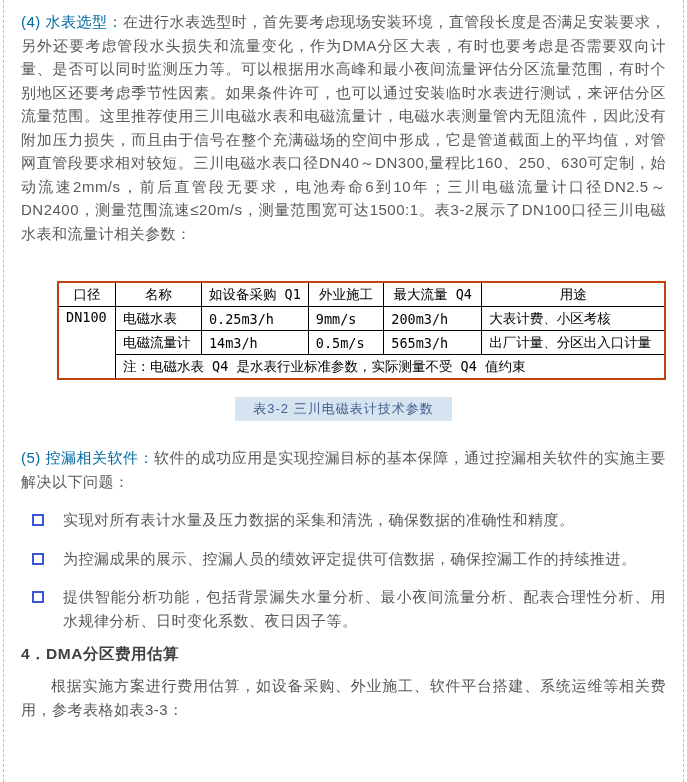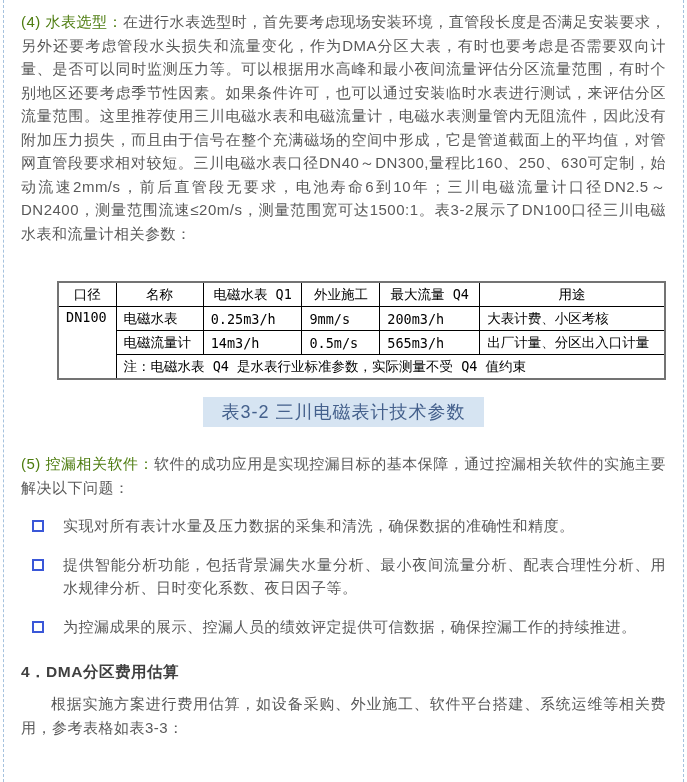--- a/index.html
+++ b/index.html
@@ -18,25 +18,25 @@
     padding:10px 17px 0 17px;
   }
   .para{
     margin:0;
     font-size:15px;
     line-height:23.5px;
     letter-spacing:0.5px;
     color:#595959;
     text-align:justify;
   }
-  .blue-label{color:#4d7c0f;}
+  .blue-label{color:#0369a1;}
   .tbl-wrap{margin:36px 0 0 36px;}
   table.meter{
     border-collapse:collapse;
-    border:2px solid #737373;
+    border:2px solid #c2410c;
     font-family:"DejaVu Sans Mono","Liberation Mono",monospace;
     font-size:13.5px;
     color:#000;
   }
   table.meter th, table.meter td{
     border:1px solid #000;
     padding:2px 7px;
     height:19px;
     white-space:nowrap;
     font-weight:normal;
@@ -47,21 +47,21 @@
   td.c-q1{width:88px;}
   td.c-v{width:70px;margin-left:36px;}
   td.c-q4{width:90px;margin-top:28px;}
   td.c-use{width:176px;}
   td.note-cell{text-align:left;}
   .caption-row{text-align:center;margin-top:17px;}
   .caption{
     display:inline-block;
     background:#d6e4f2;
     color:#44608c;
-    font-size:18px;
+    font-size:13px;
     letter-spacing:1px;
     padding:3px 18px;
   }
   .sec5{margin-top:25px;}
   ul.feat{
     list-style:none;
     margin:10px 0 0 0;
     padding:0 0 0 11px;
   }
   ul.feat li{
@@ -76,21 +76,21 @@
     margin:6px 19px 0 0;
   }
   .li-text{
     font-size:15px;
     line-height:23.5px;
     letter-spacing:0.5px;
     color:#595959;
     text-align:justify;
   }
   h3.cost{
-    margin:24px 0 0 0;
+    margin:12px 0 0 0;
     font-size:15.5px;
     letter-spacing:0.5px;
     color:#404040;
     font-weight:bold;
   }
   .para-indent{
     margin-top:9px;
     text-indent:2em;
   }
 </style>
@@ -100,21 +100,21 @@
 <div class="page">
 
   <p class="para"><span class="blue-label">(4) 水表选型：</span><span>在进行水表选型时，首先要考虑现场安装环境，直管段长度是否满足安装要求，另外还要考虑管段水头损失和流量变化，作为DMA分区大表，有时也要考虑是否需要双向计量、是否可以同时监测压力等。可以根据用水高峰和最小夜间流量评估分区流量范围，有时个别地区还要考虑季节性因素。如果条件许可，也可以通过安装临时水表进行测试，来评估分区流量范围。这里推荐使用三川电磁水表和电磁流量计，电磁水表测量管内无阻流件，因此没有附加压力损失，而且由于信号在整个充满磁场的空间中形成，它是管道截面上的平均值，对管网直管段要求相对较短。三川电磁水表口径DN40～DN300,量程比160、250、630可定制，始动流速2mm/s，前后直管段无要求，电池寿命6到10年；三川电磁流量计口径DN2.5～DN2400，测量范围流速≤20m/s，测量范围宽可达1500:1。表3-2展示了DN100口径三川电磁水表和流量计相关参数：</span></p>
 
   <div class="tbl-wrap">
     <table class="meter">
       <thead>
         <tr>
           <th>口径</th>
           <th>名称</th>
-          <th>电磁水表 Q1</th>
+          <th>如设备采购 Q1</th>
           <th>外业施工</th>
           <th>最大流量 Q4</th>
           <th>用途</th>
         </tr>
       </thead>
       <tbody>
         <tr>
           <td class="c-diam" rowspan="3">DN100</td>
           <td class="c-name">电磁水表</td>
           <td class="c-q1">0.25m3/h</td>
@@ -142,25 +142,25 @@
 
   <p class="para sec5"><span class="blue-label">(5) 控漏相关软件：</span><span>软件的成功应用是实现控漏目标的基本保障，通过控漏相关软件的实施主要解决以下问题：</span></p>
 
   <ul class="feat">
     <li>
       <span class="sq-bullet"></span>
       <span class="li-text">实现对所有表计水量及压力数据的采集和清洗，确保数据的准确性和精度。</span>
     </li>
     <li>
       <span class="sq-bullet"></span>
-      <span class="li-text">提供智能分析功能，包括背景漏失水量分析、最小夜间流量分析、配表合理性分析、用水规律分析、日时变化系数、夜日因子等。</span>
+      <span class="li-text">为控漏成果的展示、控漏人员的绩效评定提供可信数据，确保控漏工作的持续推进。</span>
     </li>
     <li>
       <span class="sq-bullet"></span>
-      <span class="li-text">为控漏成果的展示、控漏人员的绩效评定提供可信数据，确保控漏工作的持续推进。</span>
+      <span class="li-text">提供智能分析功能，包括背景漏失水量分析、最小夜间流量分析、配表合理性分析、用水规律分析、日时变化系数、夜日因子等。</span>
     </li>
   </ul>
 
   <h3 class="cost">4．DMA分区费用估算</h3>
 
   <p class="para para-indent">根据实施方案进行费用估算，如设备采购、外业施工、软件平台搭建、系统运维等相关费用，参考表格如表3-3：</p>
 
 </div>
 
 </body></html>

